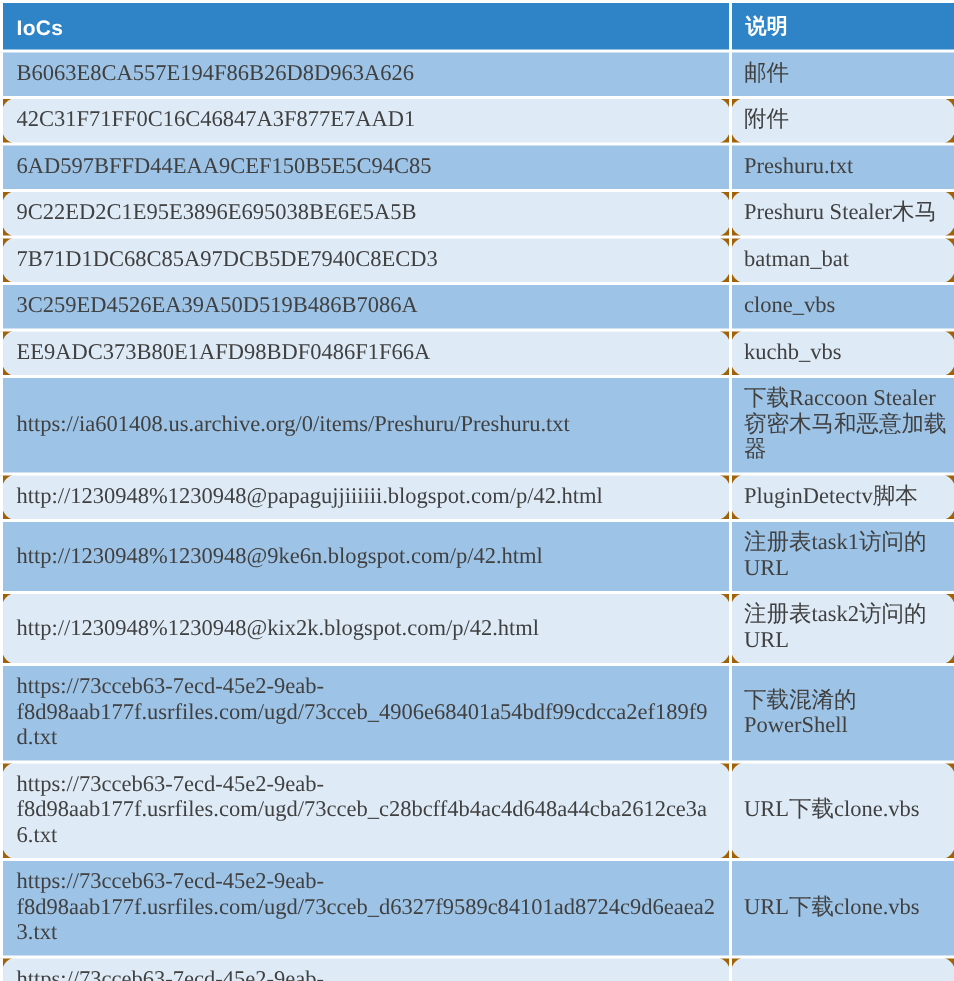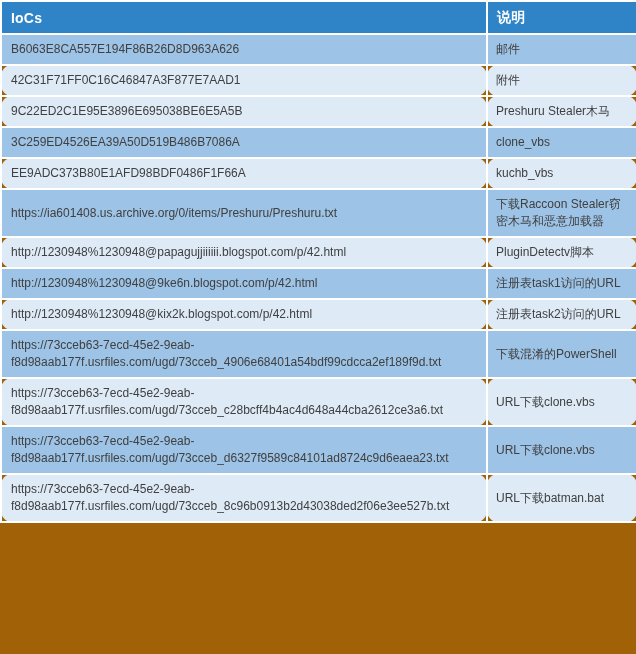--- a/index.html
+++ b/index.html
@@ -35,23 +35,24 @@
     background: var(--header-bg, #2e84c7);
     color: var(--header-text, #ffffff);
     font-size: 14px;
     font-weight: bold;
     height: 27px;
     padding: 2px 9px;
     letter-spacing: 0.2px;
   }
   td {
     color: var(--cell-text, #404040);
-    font-size: 12px;
+    font-size: 15px;
     line-height: 17px;
     padding: 6px 9px;
+    font-family: Liberation Serif, serif;
   }
   td.desc { padding: 6px 4px 6px 8px; margin-left: 20px; }
   tr.band-dark td  { background: var(--row-dark, #9dc3e6); }
   tr.band-light td { background: var(--row-light, #deebf7); border-radius: 11px; }
   tr.single td { height: 17px; }
 </style>
 </head>
 <body>
 
 <div class="page">
@@ -68,23 +69,31 @@
     </thead>
     <tbody id="ioc-tbody">
         <tr class="band-dark single">
           <td class="ioc">B6063E8CA557E194F86B26D8D963A626</td>
           <td class="desc">邮件</td>
         </tr>
         <tr class="band-light single">
           <td class="ioc">42C31F71FF0C16C46847A3F877E7AAD1</td>
           <td class="desc">附件</td>
         </tr>
+        <tr class="band-dark single">
+          <td class="ioc">6AD597BFFD44EAA9CEF150B5E5C94C85</td>
+          <td class="desc">Preshuru.txt</td>
+        </tr>
         <tr class="band-light single">
           <td class="ioc">9C22ED2C1E95E3896E695038BE6E5A5B</td>
           <td class="desc">Preshuru Stealer木马</td>
+        </tr>
+        <tr class="band-light single">
+          <td class="ioc">7B71D1DC68C85A97DCB5DE7940C8ECD3</td>
+          <td class="desc">batman_bat</td>
         </tr>
         <tr class="band-dark single">
           <td class="ioc">3C259ED4526EA39A50D519B486B7086A</td>
           <td class="desc">clone_vbs</td>
         </tr>
         <tr class="band-light single">
           <td class="ioc">EE9ADC373B80E1AFD98BDF0486F1F66A</td>
           <td class="desc">kuchb_vbs</td>
         </tr>
         <tr class="band-dark single">

